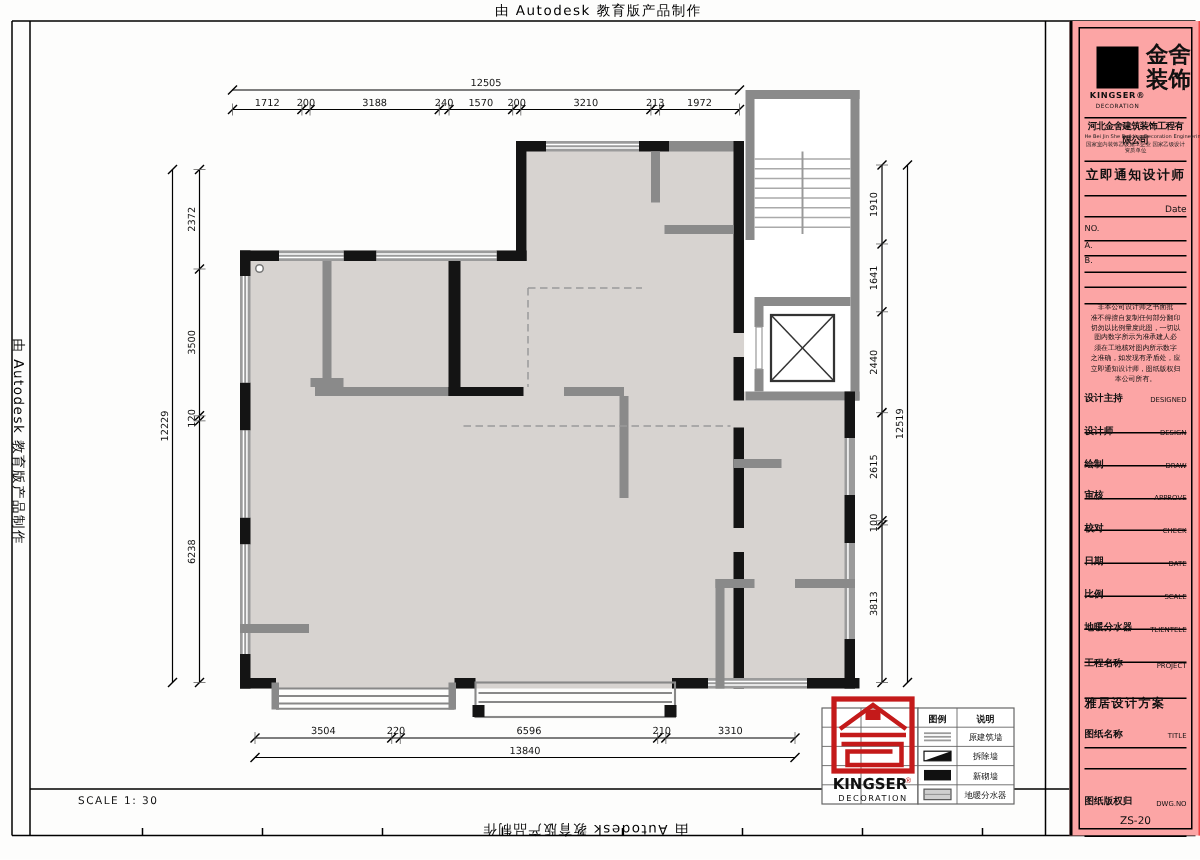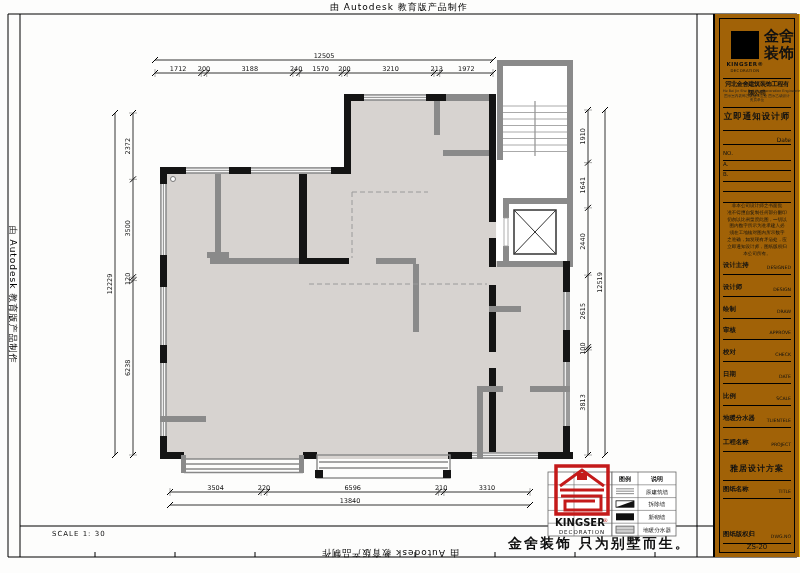--- a/index.html
+++ b/index.html
@@ -13,44 +13,44 @@
   #addr{position:absolute;left:531px;top:281px;width:430px;text-align:center;font-size:8px;
     letter-spacing:.5px;transform:rotate(-90deg);transform-origin:center;white-space:nowrap;color:#222;}
   svg text{font-family:"DejaVu Sans",sans-serif;}
   
   #plan-label-block{position:absolute;left:40px;top:528px;}
   #plan-label{font-size:13px;font-weight:bold;letter-spacing:4px;border-bottom:2px solid #000;padding:0 10px 1px 4px;}
   #plan-scale{font-size:7px;letter-spacing:1px;margin:2px 0 0 12px;}
   #slogan{position:absolute;left:508px;top:535px;font-size:14px;font-weight:bold;letter-spacing:2px;}
   
   #tb{position:absolute;left:713px;top:14px;width:84px;height:543px;border-left:2px solid #000;
-    border-right:2px solid #eab308;background:#a16207;}
+    border-right:2px solid #ef4444;background:#fca5a5;}
   #tb-inner{position:absolute;left:4px;top:4px;right:4px;bottom:4px;border:1px solid #000;font-size:6px;}
   .tb-abs{position:absolute;left:3px;right:3px;}
   #tb-logo-sq{position:absolute;left:11px;top:12px;width:28px;height:28px;background:#000;}
   #tb-kingser{position:absolute;left:6px;top:42px;width:38px;text-align:center;font-size:5.5px;font-weight:bold;letter-spacing:.5px;}
   #tb-decoration{position:absolute;left:6px;top:49px;width:38px;text-align:center;font-size:3.8px;letter-spacing:.4px;}
   #tb-brand{position:absolute;left:44px;top:9px;width:30px;font-size:15px;font-weight:bold;line-height:17px;text-align:center;}
   .tb-line{position:absolute;left:3px;right:3px;border-top:1px solid #000;}
   #tb-company{top:61px;text-align:center;font-size:6.2px;font-weight:bold;letter-spacing:-.4px;}
   #tb-en1{top:70px;text-align:center;font-size:3.4px;color:#222;white-space:nowrap;}
   #tb-en2{top:75px;text-align:center;font-size:3.6px;color:#222;}
   #tb-proj-type{top:92px;text-align:center;font-size:8.5px;font-weight:bold;letter-spacing:1px;}
   #tb-date{top:117px;text-align:right;font-size:6px;border-bottom:1px solid #000;padding-bottom:1px;}
   #tb-no{top:131px;}
   .no-row{border-bottom:.7px solid #000;height:9.5px;font-size:5.5px;}
   #tb-disc{top:184px;font-size:4.6px;line-height:6.8px;text-align:center;color:#111;}
   #tb-fields{top:242px;}
   .f-row{height:21.8px;}
   .f-lab{display:flex;justify-content:space-between;align-items:flex-end;border-bottom:1px solid #000;
-    padding-bottom:4px;height:9px;}
+    padding-bottom:18px;height:9px;}
   .f-cn{font-size:6.4px;font-weight:bold;}
   .f-en{font-size:4.6px;}
-  #tb-project-val{top:444px;text-align:center;font-size:8px;font-weight:bold;letter-spacing:1px;
-    border-bottom:1px solid #000;padding-bottom:6px;}
+  #tb-project-val{top:444px;text-align:left;font-size:8px;font-weight:bold;letter-spacing:1px;
+    border-bottom:1px solid #000;padding-bottom:24px;}
   #tb-dwg-val{top:524px;text-align:center;font-size:7px;}
 </style>
 </head>
 <body>
 
 <div id="sheet">
 
   <svg id="cad" width="800" height="573" viewBox="0 0 800 573" style="position:absolute;left:0;top:0;">
 
     <g stroke="#000" stroke-width="1">
@@ -368,21 +368,20 @@
   </svg>
 
   <div class="wm" id="wm-top">由 Autodesk 教育版产品制作</div>
   <div class="wm" id="wm-left">由 Autodesk 教育版产品制作</div>
   <div class="wm" id="wm-right">由 Autodesk 教育版产品制作</div>
   <div class="wm" id="wm-bottom">由 Autodesk 教育版产品制作</div>
 
   <div id="plan-label-block">
     <div id="plan-scale">SCALE 1: 30</div>
   </div>
-  <div id="slogan">金舍装饰 只为别墅而生。</div>
 
   <div id="addr">中国河北省石家庄市槐安东路145号西美五洲天地商务金舍装饰  石家庄  TEL （86） 0311-88995555</div>
 
   <div id="tb">
     <div id="tb-inner">
       <div id="tb-logo-sq"></div>
       <div id="tb-kingser">KINGSER®</div>
       <div id="tb-decoration">DECORATION</div>
       <div id="tb-brand">
         <div>金舍</div>

